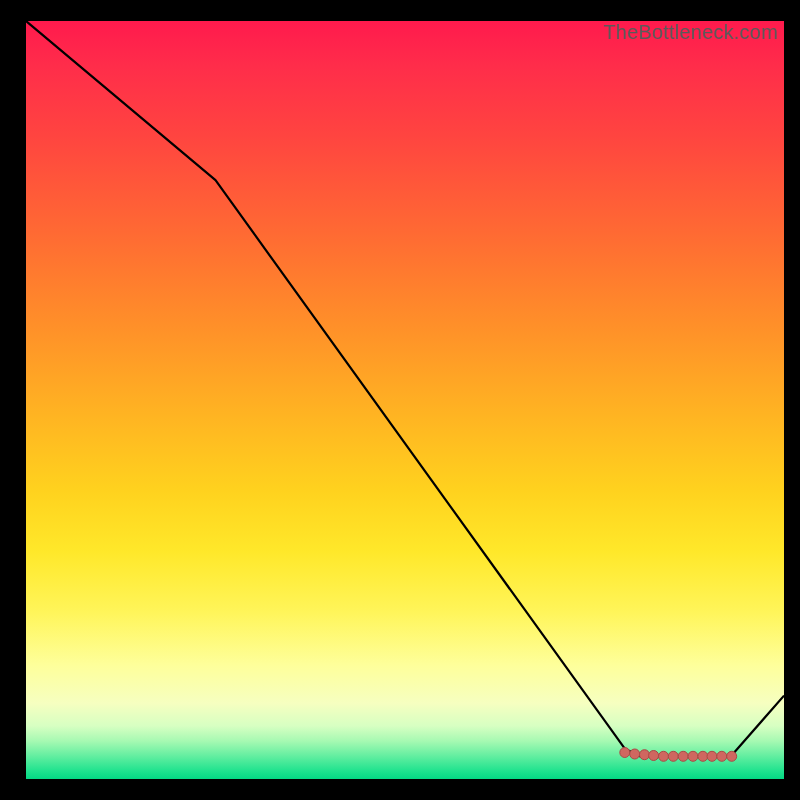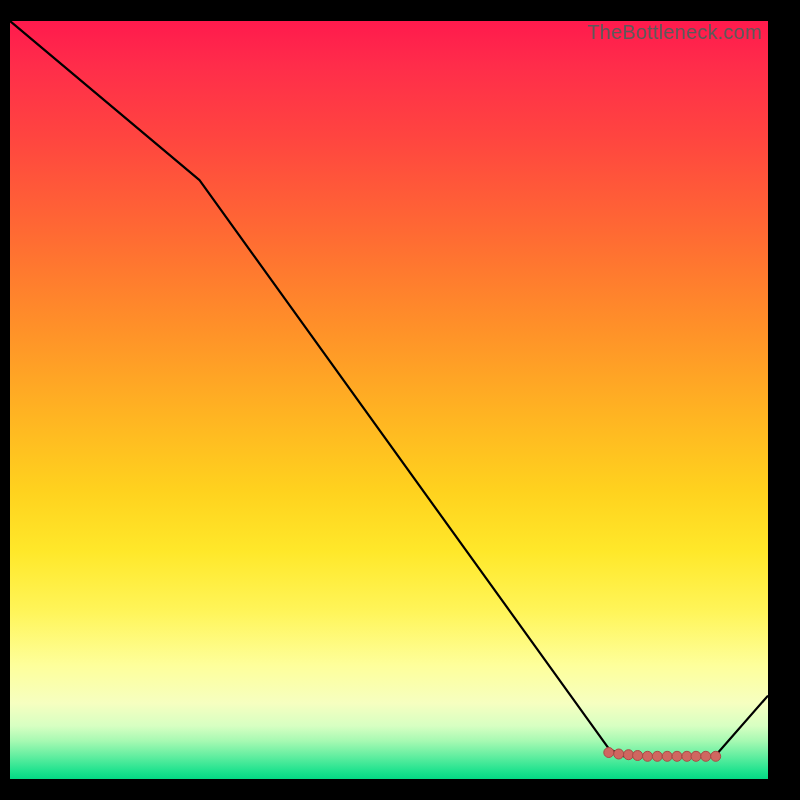--- a/index.html
+++ b/index.html
@@ -14,21 +14,21 @@
   .frame {
     position: absolute;
     left: 0;
     top: 0;
     width: 800px;
     height: 800px;
     background: #000;
   }
   .plot {
     position: absolute;
-    left: 10px;
+    left: 26px;
     top: 21px;
     width: 758px;
     height: 758px;
     overflow: hidden;
   }
   .gradient {
     position: absolute;
     left: 0; top: 0; right: 0; bottom: 0;
     
     background: linear-gradient(to bottom,

